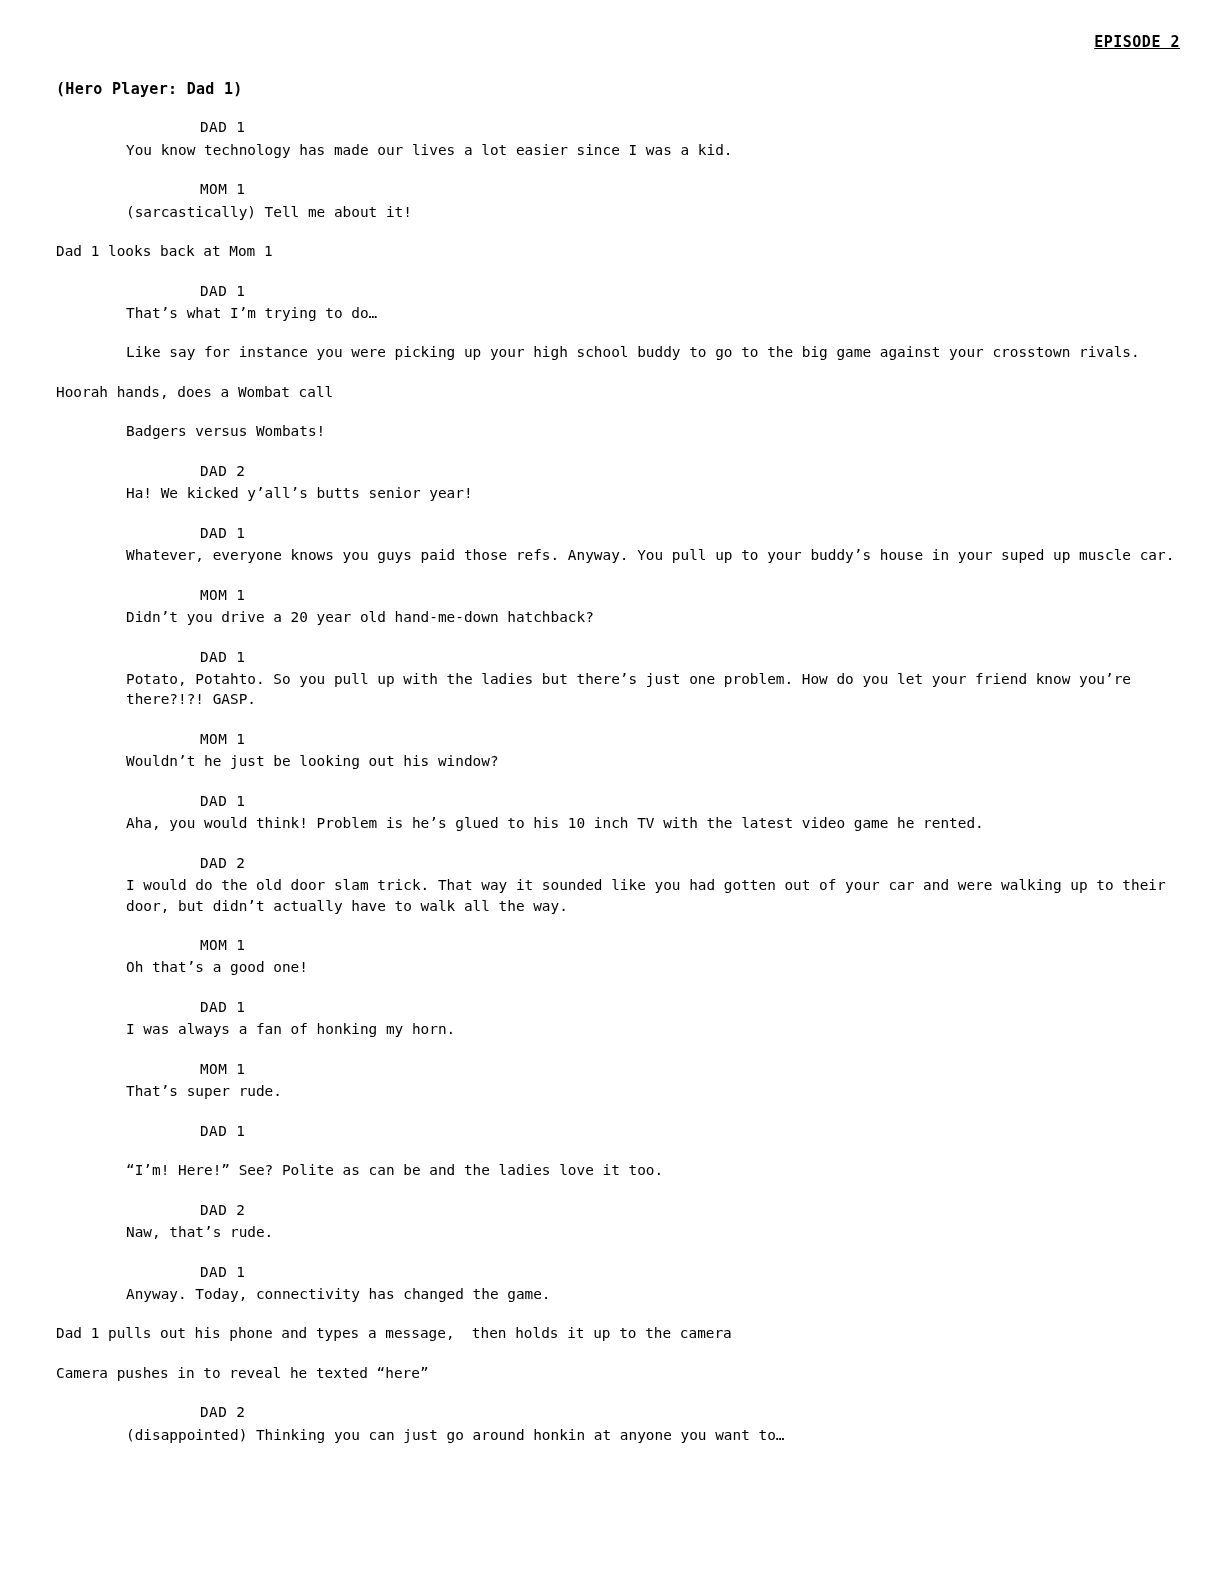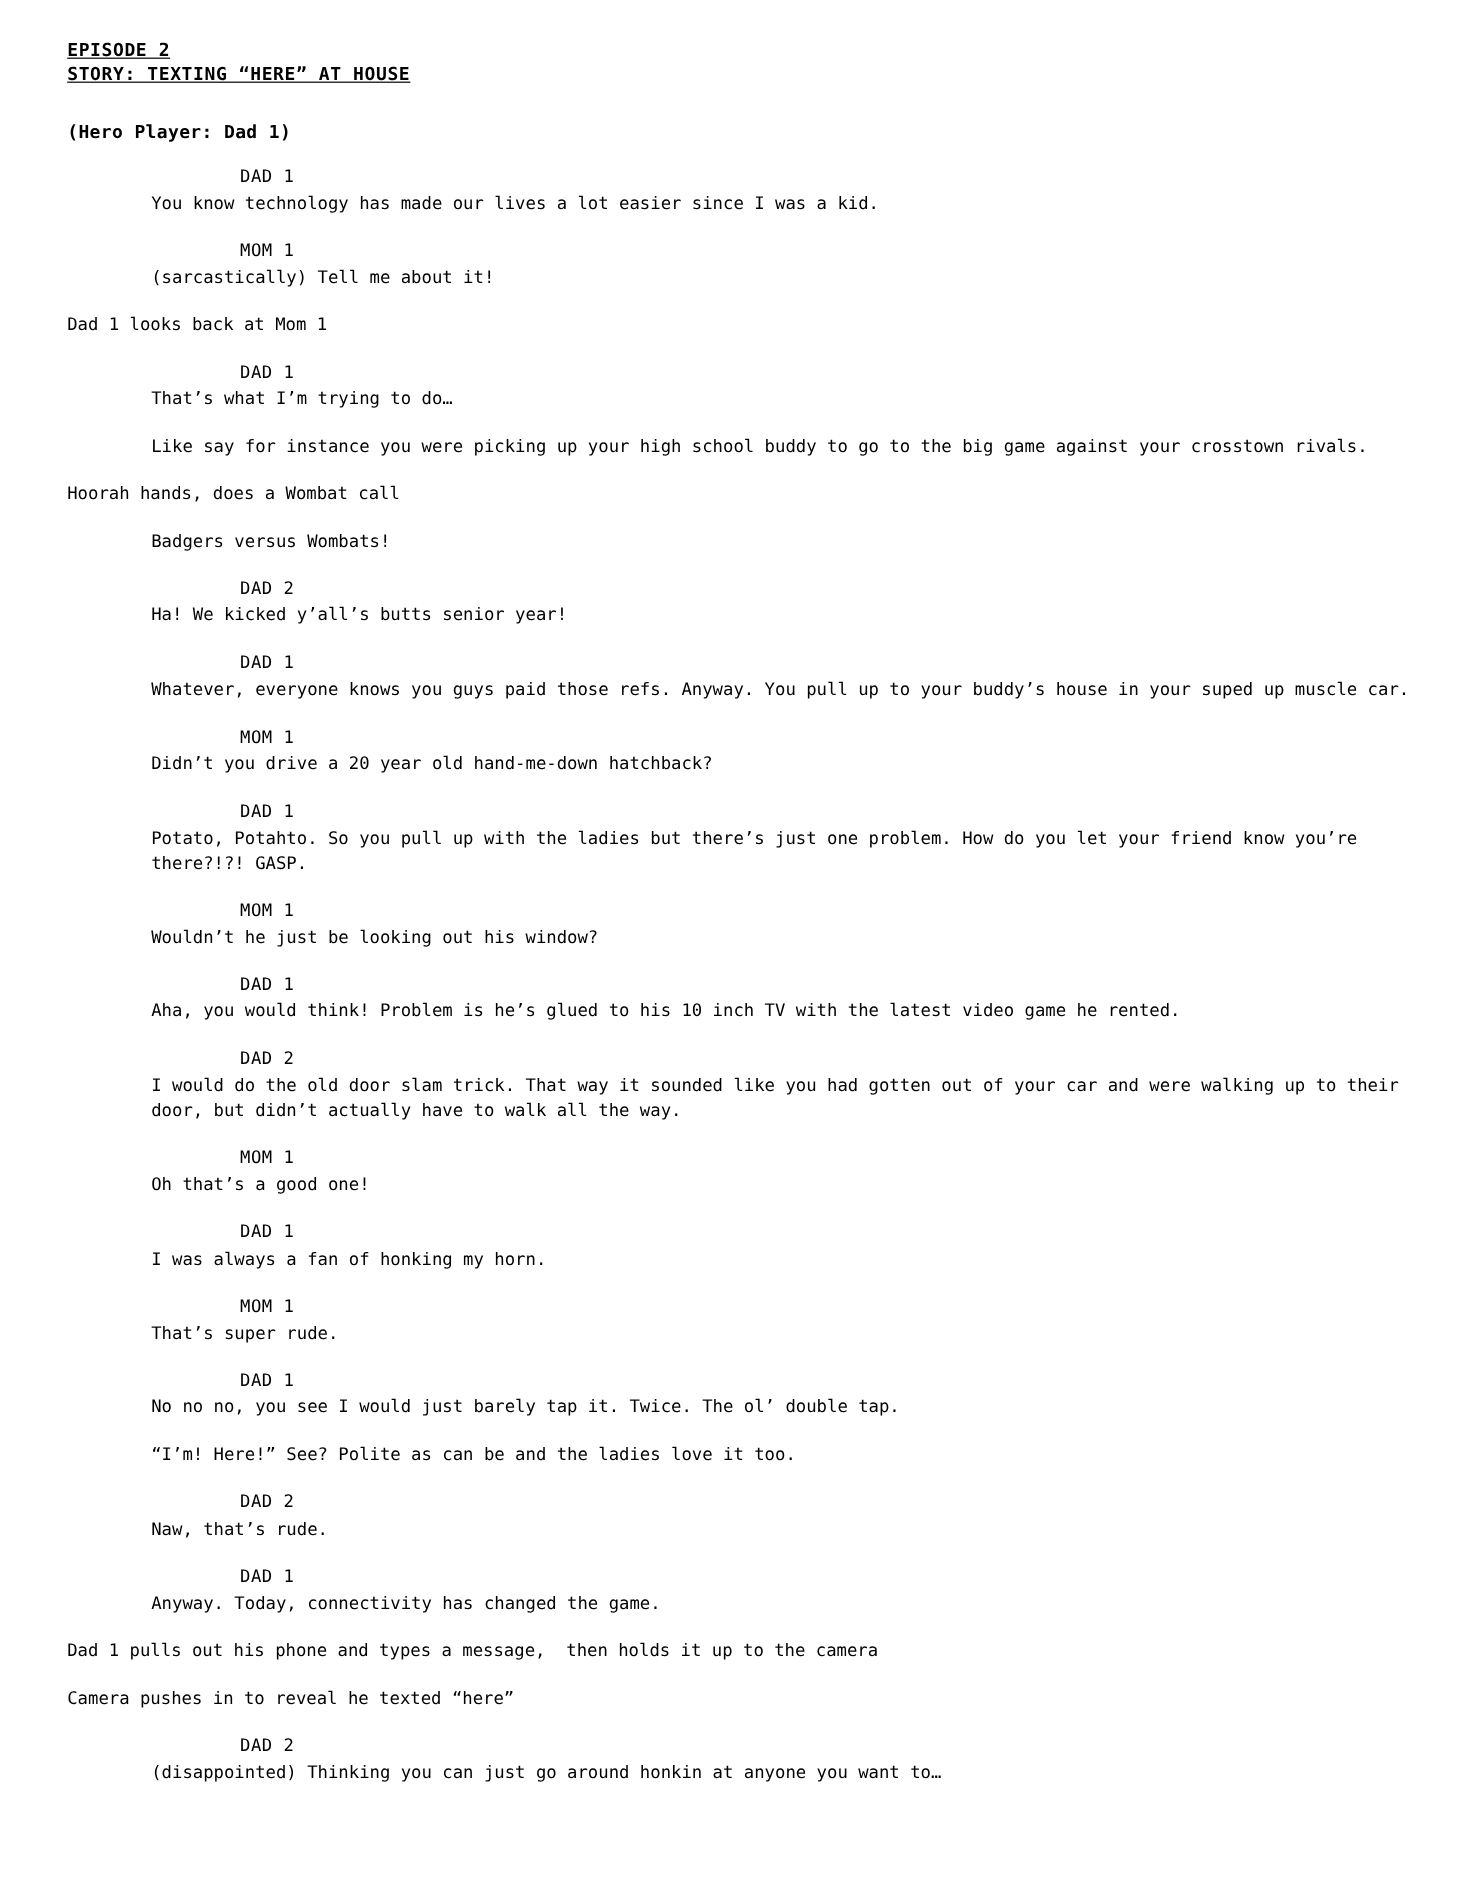--- a/index.html
+++ b/index.html
@@ -14,21 +14,21 @@
     color: #000000;
   }
   .page {
     position: relative;
     width: 1220px;
     min-height: 1576px;
     box-sizing: border-box;
     padding: 24px 40px 20px 56px;
   }
   .title-block {
-    text-align: left;
+    text-align: right;
     margin-top: 8px;
   }
   .title-line {
     font-size: 15px;
     font-weight: bold;
     letter-spacing: 0.5px;
     text-decoration: underline;
     line-height: 1.35;
   }
   .hero-line {
@@ -66,21 +66,20 @@
     white-space: pre-wrap;
   }
 </style>
 </head>
 <body>
 
 <div class="page">
 
   <div class="title-block">
     <div class="title-line">EPISODE 2</div>
-    <div class="title-line">STORY: TEXTING “HERE” AT HOUSE</div>
   </div>
 
   <div class="hero-line">(Hero Player: Dad 1)</div>
 
   <div class="script" id="script-body">
       <div class="character">DAD 1</div>
       <div class="dialogue">You know technology has made our lives a lot easier since I was a kid.</div>
       <div class="character">MOM 1</div>
       <div class="dialogue">(sarcastically) Tell me about it!</div>
       <div class="action">Dad 1 looks back at Mom 1</div>
@@ -103,21 +102,20 @@
       <div class="dialogue">Aha, you would think! Problem is he’s glued to his 10 inch TV with the latest video game he rented.</div>
       <div class="character">DAD 2</div>
       <div class="dialogue">I would do the old door slam trick. That way it sounded like you had gotten out of your car and were walking up to their door, but didn’t actually have to walk all the way.</div>
       <div class="character">MOM 1</div>
       <div class="dialogue">Oh that’s a good one!</div>
       <div class="character">DAD 1</div>
       <div class="dialogue">I was always a fan of honking my horn.</div>
       <div class="character">MOM 1</div>
       <div class="dialogue">That’s super rude.</div>
       <div class="character">DAD 1</div>
-      <div class="dialogue">No no no, you see I would just barely tap it. Twice. The ol’ double tap.</div>
       <div class="standalone">“I’m! Here!” See? Polite as can be and the ladies love it too.</div>
       <div class="character">DAD 2</div>
       <div class="dialogue">Naw, that’s rude.</div>
       <div class="character">DAD 1</div>
       <div class="dialogue">Anyway. Today, connectivity has changed the game.</div>
       <div class="action">Dad 1 pulls out his phone and types a message,  then holds it up to the camera</div>
       <div class="action">Camera pushes in to reveal he texted “here”</div>
       <div class="character">DAD 2</div>
       <div class="dialogue">(disappointed) Thinking you can just go around honkin at anyone you want to…</div>
     </div>

